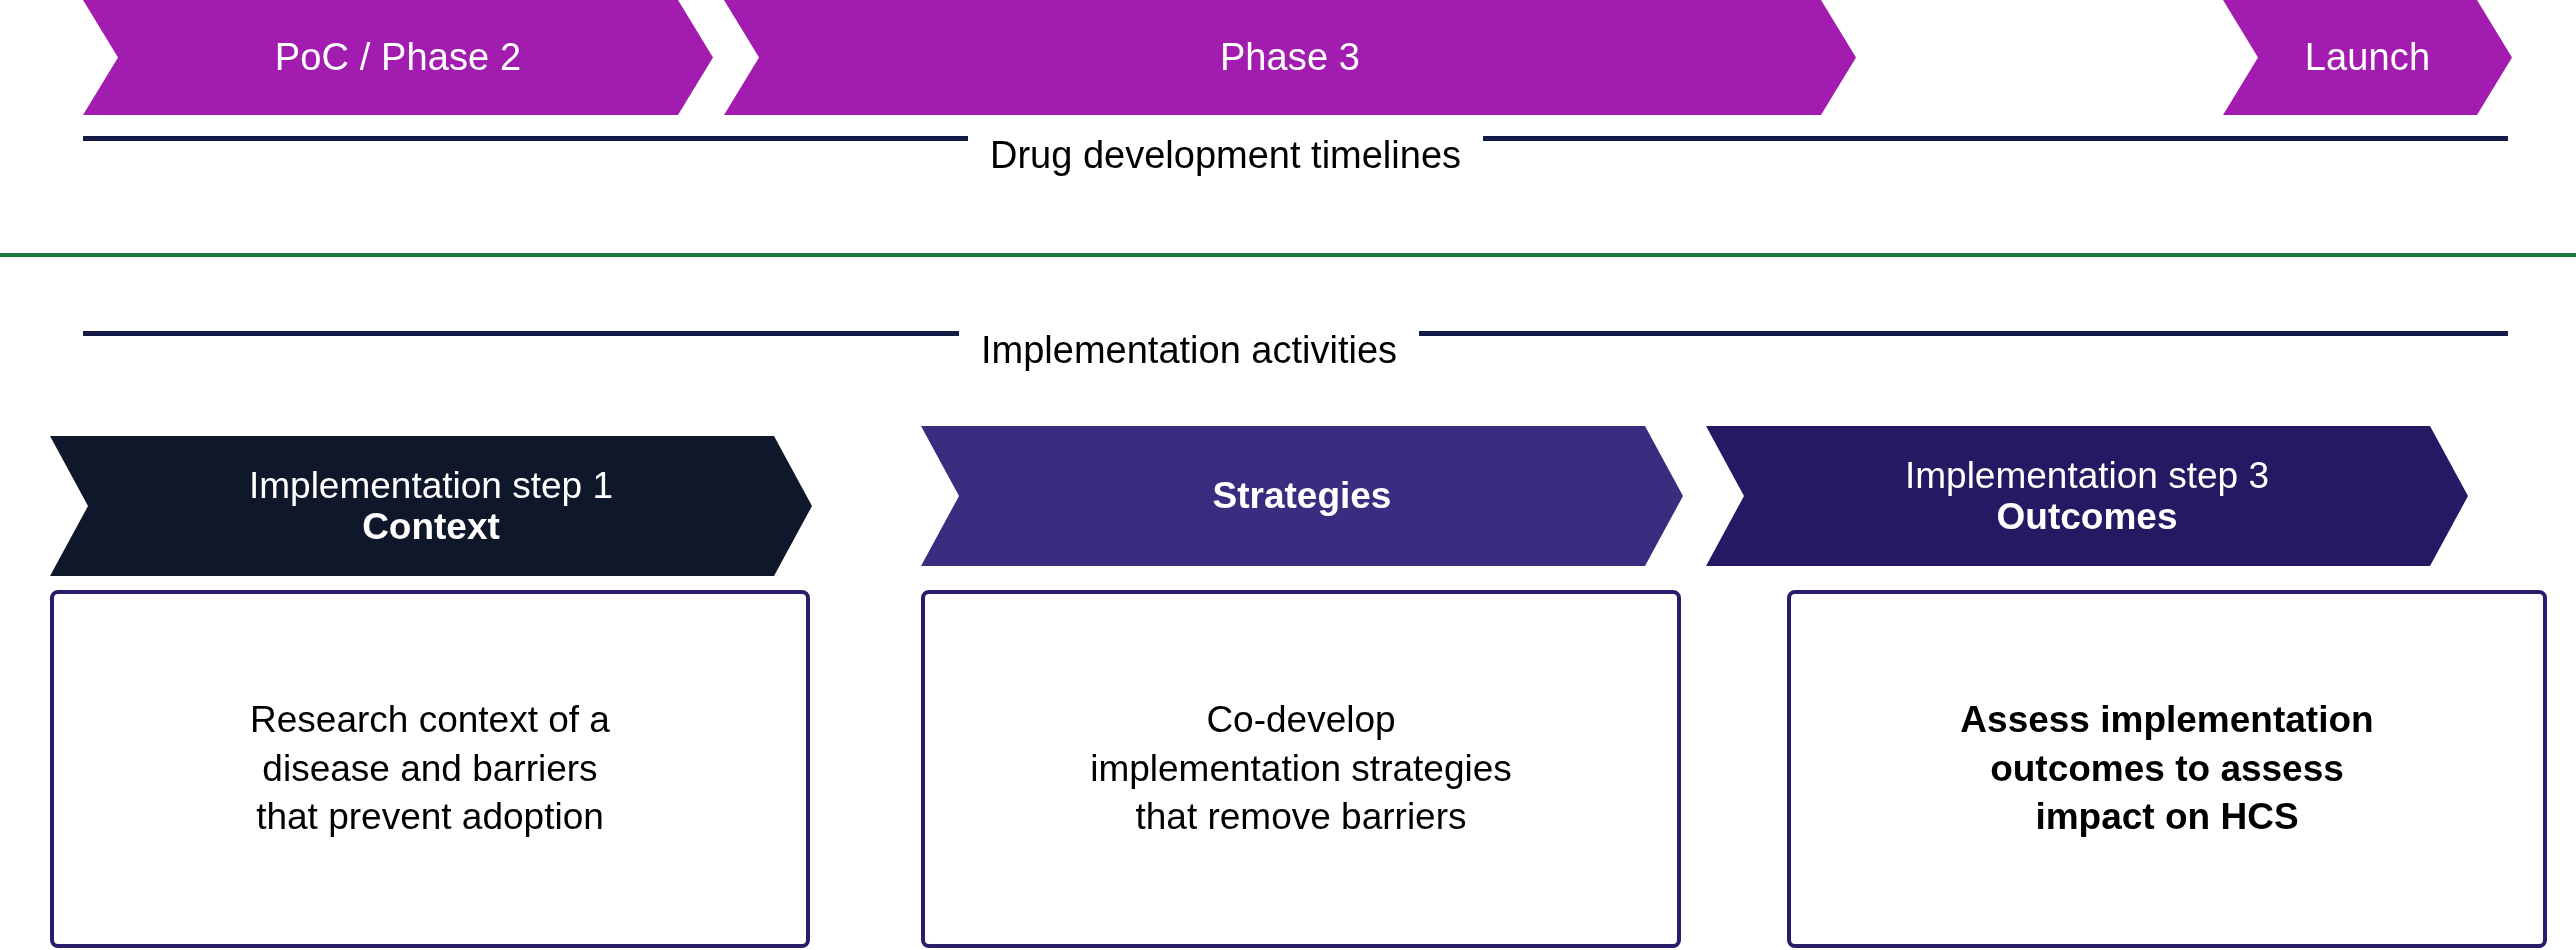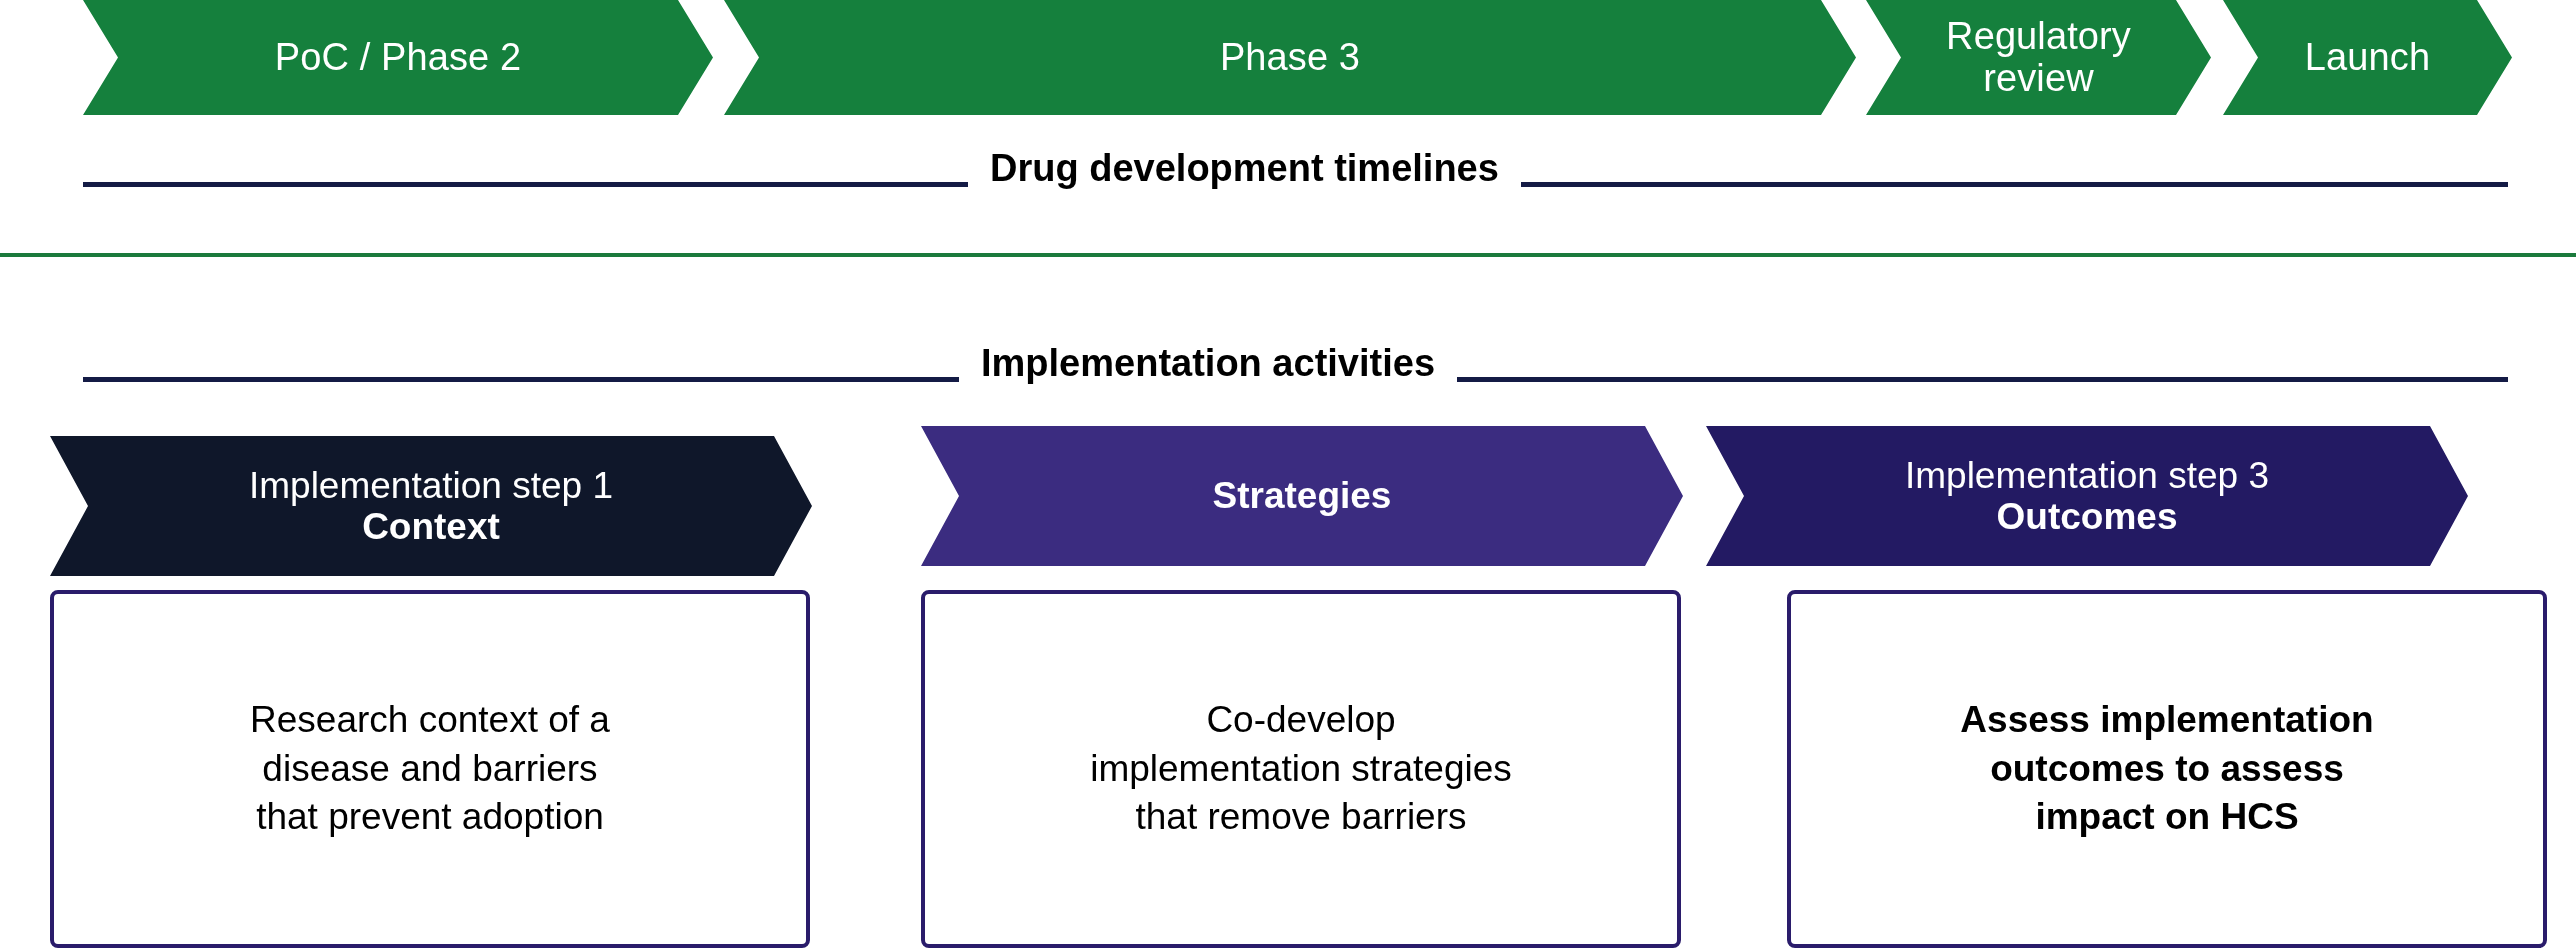--- a/index.html
+++ b/index.html
@@ -32,31 +32,30 @@
     align-items: center;
     justify-content: center;
     box-sizing: border-box;
     color: #ffffff;
     font-size: 38px;
     line-height: 1.08;
     text-align: center;
     letter-spacing: 0.1px;
     clip-path: polygon(0 0, calc(100% - 35px) 0, 100% 50%, calc(100% - 35px) 100%, 0 100%, 35px 50%);
   }
-  .chev.green { background: #15803d; }
+  .chev.green { background: #a21caf; }
 
   .chev-label { padding: 0 10.3px; white-space: pre-line; }
 
   
   .rule-row {
     position: absolute;
     display: flex;
-    align-items: flex-end;
+    align-items: flex-start;
     height: 51px;
-    font-weight: bold;
   }
   .rule-line {
     height: 5.1px;
     background: #141B45;
     flex: 0 0 auto;
   }
   .rule-caption {
     font-size: 38px;
     color: #000000;
     white-space: nowrap;
@@ -123,24 +122,20 @@
 <div id="timeline-chevron-band">
 
   <div class="chev green" style="left:83px; width:630px;">
     <span class="chev-label">PoC / Phase 2</span>
   </div>
 
   <div class="chev green" style="left:724px; width:1132px;">
     <span class="chev-label">Phase 3</span>
   </div>
 
-  <div class="chev green" style="left:1866px; width:345px;">
-    <span class="chev-label">Regulatory
-review</span>
-  </div>
 
   <div class="chev green" style="left:2223px; width:289px;">
     <span class="chev-label">Launch</span>
   </div>
 
 </div>
 
 <div class="rule-row" style="left:83px; top:136px; width:2425px;">
   <div class="rule-line" style="width:885px;"></div>
   <div class="rule-caption">Drug development timelines</div>

